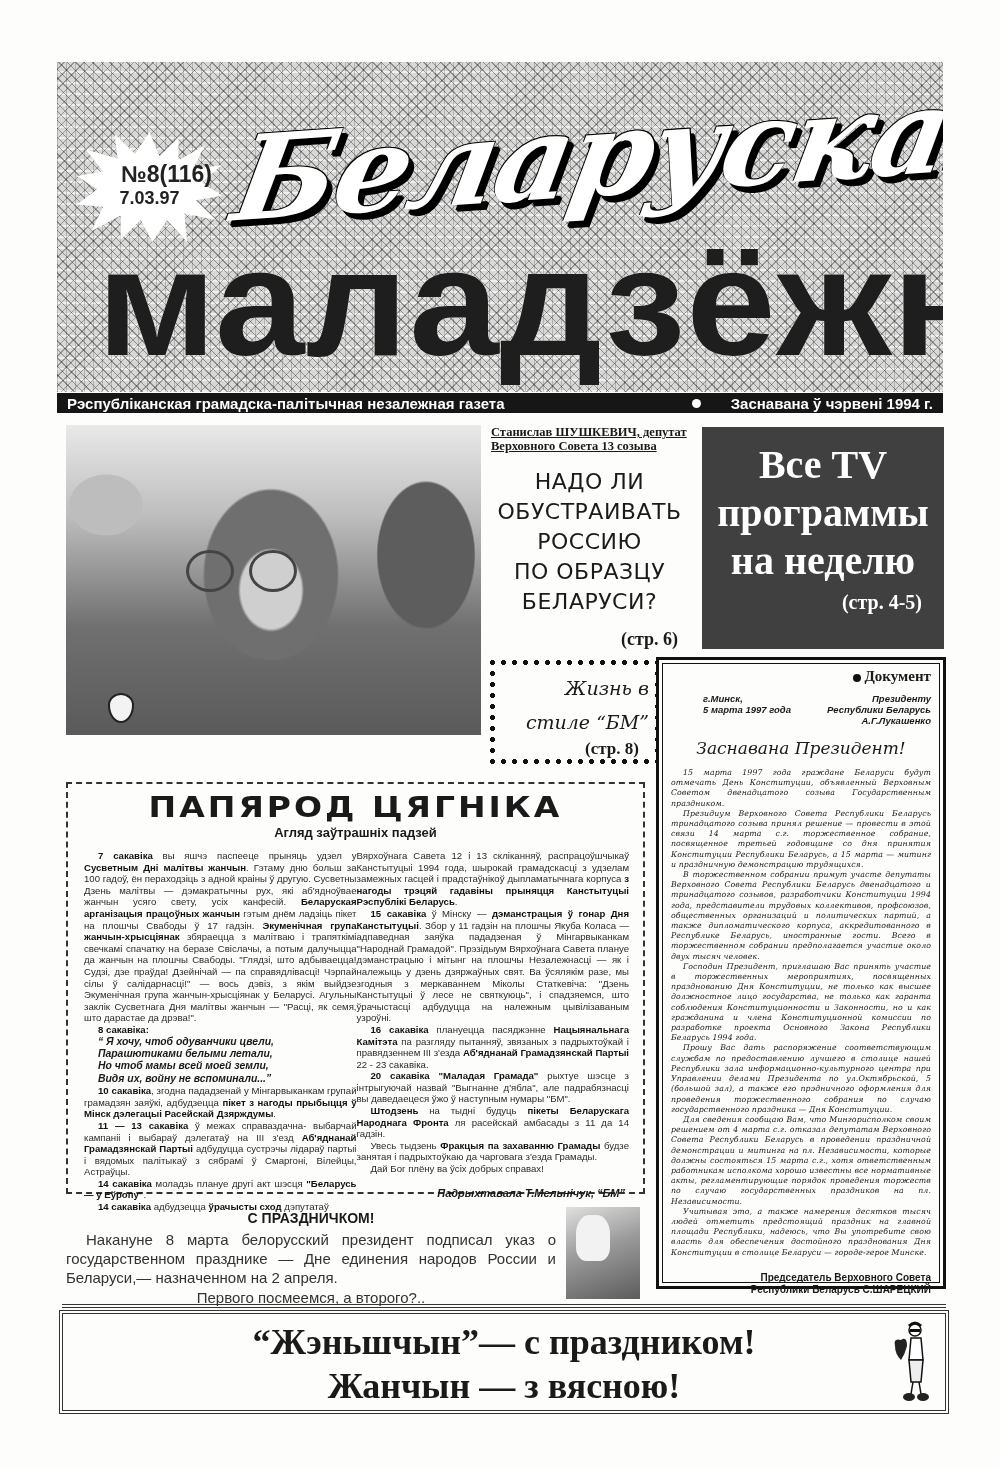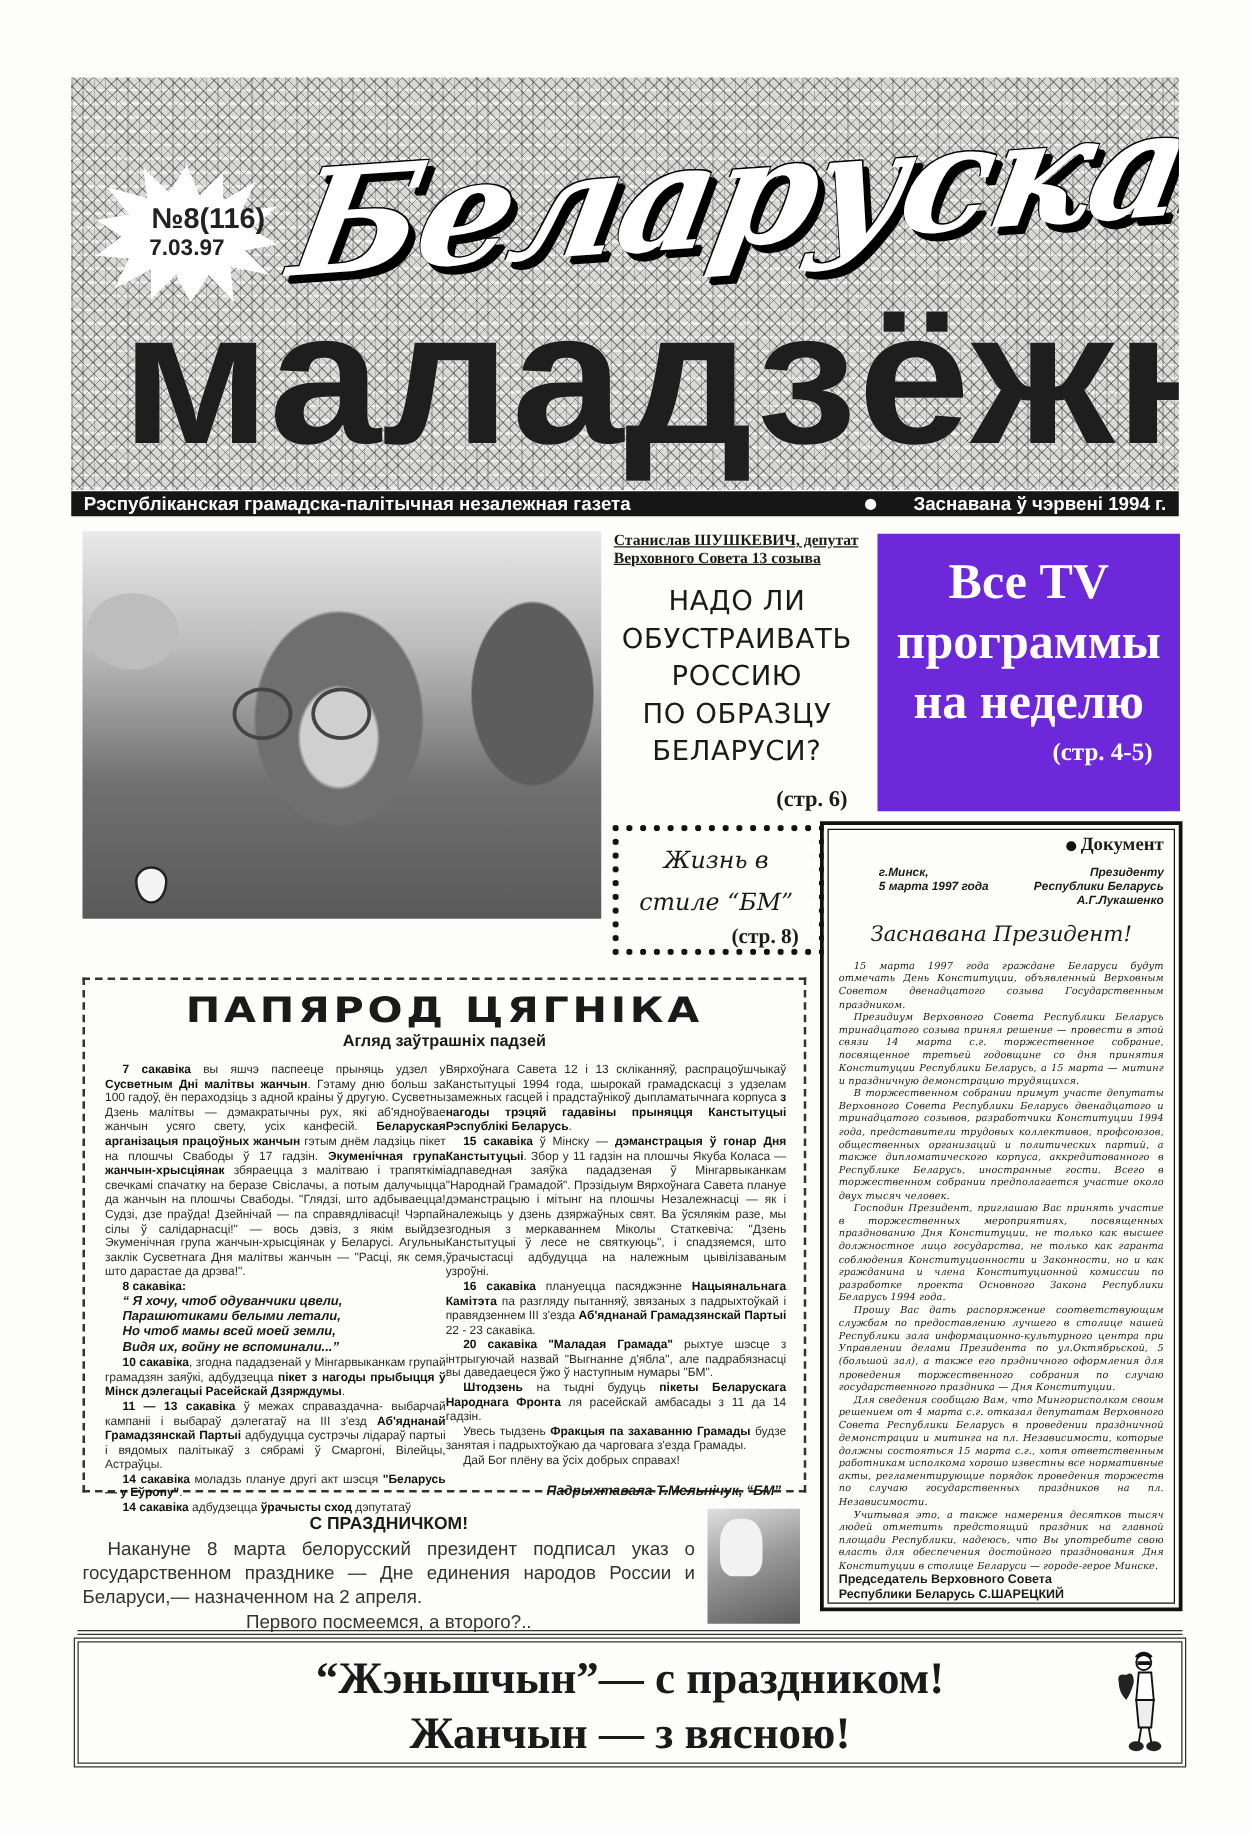--- a/index.html
+++ b/index.html
@@ -84,49 +84,49 @@
     font-size: 12.5px; font-weight: bold; text-decoration: underline; line-height: 14px; text-align: left; padding-left: 4px;
   }
   .teaser .headline {
     margin-top: 14px; font-family: "DejaVu Sans", sans-serif; font-size: 22px; line-height: 30px; letter-spacing: 0.5px;
   }
   .teaser .page { text-align: right; font-size: 18px; font-weight: bold; margin-top: 12px; padding-right: 14px; }
 
   
   .tv-box {
     position: absolute; left: 702px; top: 427px; width: 242px; height: 222px;
-    background: #6d28d9; color: #fff; font-family: "Liberation Serif", serif; font-weight: bold; text-align: center;
+    background: #404040; color: #fff; font-family: "Liberation Serif", serif; font-weight: bold; text-align: center;
   }
   .tv-box .line { font-size: 40px; line-height: 48px; }
   .tv-box .line:first-child { margin-top: 14px; }
   .tv-box .page { text-align: right; font-size: 20px; padding-right: 22px; margin-top: 6px; }
 
   
   .style-box {
     position: absolute; left: 487px; top: 657px; width: 172px; height: 110px;
     background-image: radial-gradient(circle, #111 2.3px, transparent 2.6px);
     background-size: 11px 11px; padding: 10px;
   }
   .style-box .inner { background: #fdfdfb; width: 100%; height: 100%; text-align: center; font-family: "DejaVu Serif", serif; }
-  .style-box .script { font-style: italic; font-size: 19px; line-height: 26px; padding-top: 8px; }
+  .style-box .script { font-style: italic; font-size: 19px; line-height: 26px; padding-top: 8px; text-align: right; }
   .style-box .page { text-align: right; font-family: Liberation Serif, serif; font-size: 17px; font-weight: bold; padding-right: 10px; margin-top: 4px; }
 
   
   .doc-box {
     position: absolute; left: 656px; top: 657px; width: 290px; height: 632px;
     border: 3px solid #111; padding: 3px;
   }
   .doc-inner { border: 1px solid #111; width: 100%; height: 100%; padding: 4px 8px; }
   .doc-kicker { text-align: right; font-family: "Liberation Serif", serif; font-weight: bold; font-size: 15px; }
   .doc-kicker .bullet { display: inline-block; width: 8px; height: 8px; background: #111; border-radius: 50%; margin-right: 4px; vertical-align: middle; }
   .doc-head { display: flex; justify-content: space-between; margin-top: 8px; font-style: italic; font-weight: bold; font-size: 9.5px; line-height: 11px; margin-left: 32px; }
   .doc-head .right { text-align: right; }
   .doc-salutation { text-align: center; font-family: "DejaVu Serif", serif; font-style: italic; font-size: 17px; margin: 12px 0 10px; }
   .doc-body p { font-family: "DejaVu Serif", serif; font-style: italic; font-size: 7.8px; line-height: 10.2px; text-align: justify; text-indent: 12px; letter-spacing: 0.1px; }
-  .doc-sign { text-align: left; font-weight: bold; font-size: 10px; line-height: 12px; }
+  .doc-sign { margin-top: 14px; text-align: right; font-weight: bold; font-size: 10px; line-height: 12px; }
 
   
   .papyrod {
     position: absolute; left: 66px; top: 782px; width: 579px; height: 412px;
     border: 2px dashed #333;
   }
   .papyrod .title {
     text-align: center; font-family: "DejaVu Sans", sans-serif; font-weight: bold; font-size: 33px;
     letter-spacing: 3px; margin-top: 4px; transform: scaleY(0.85);
   }

